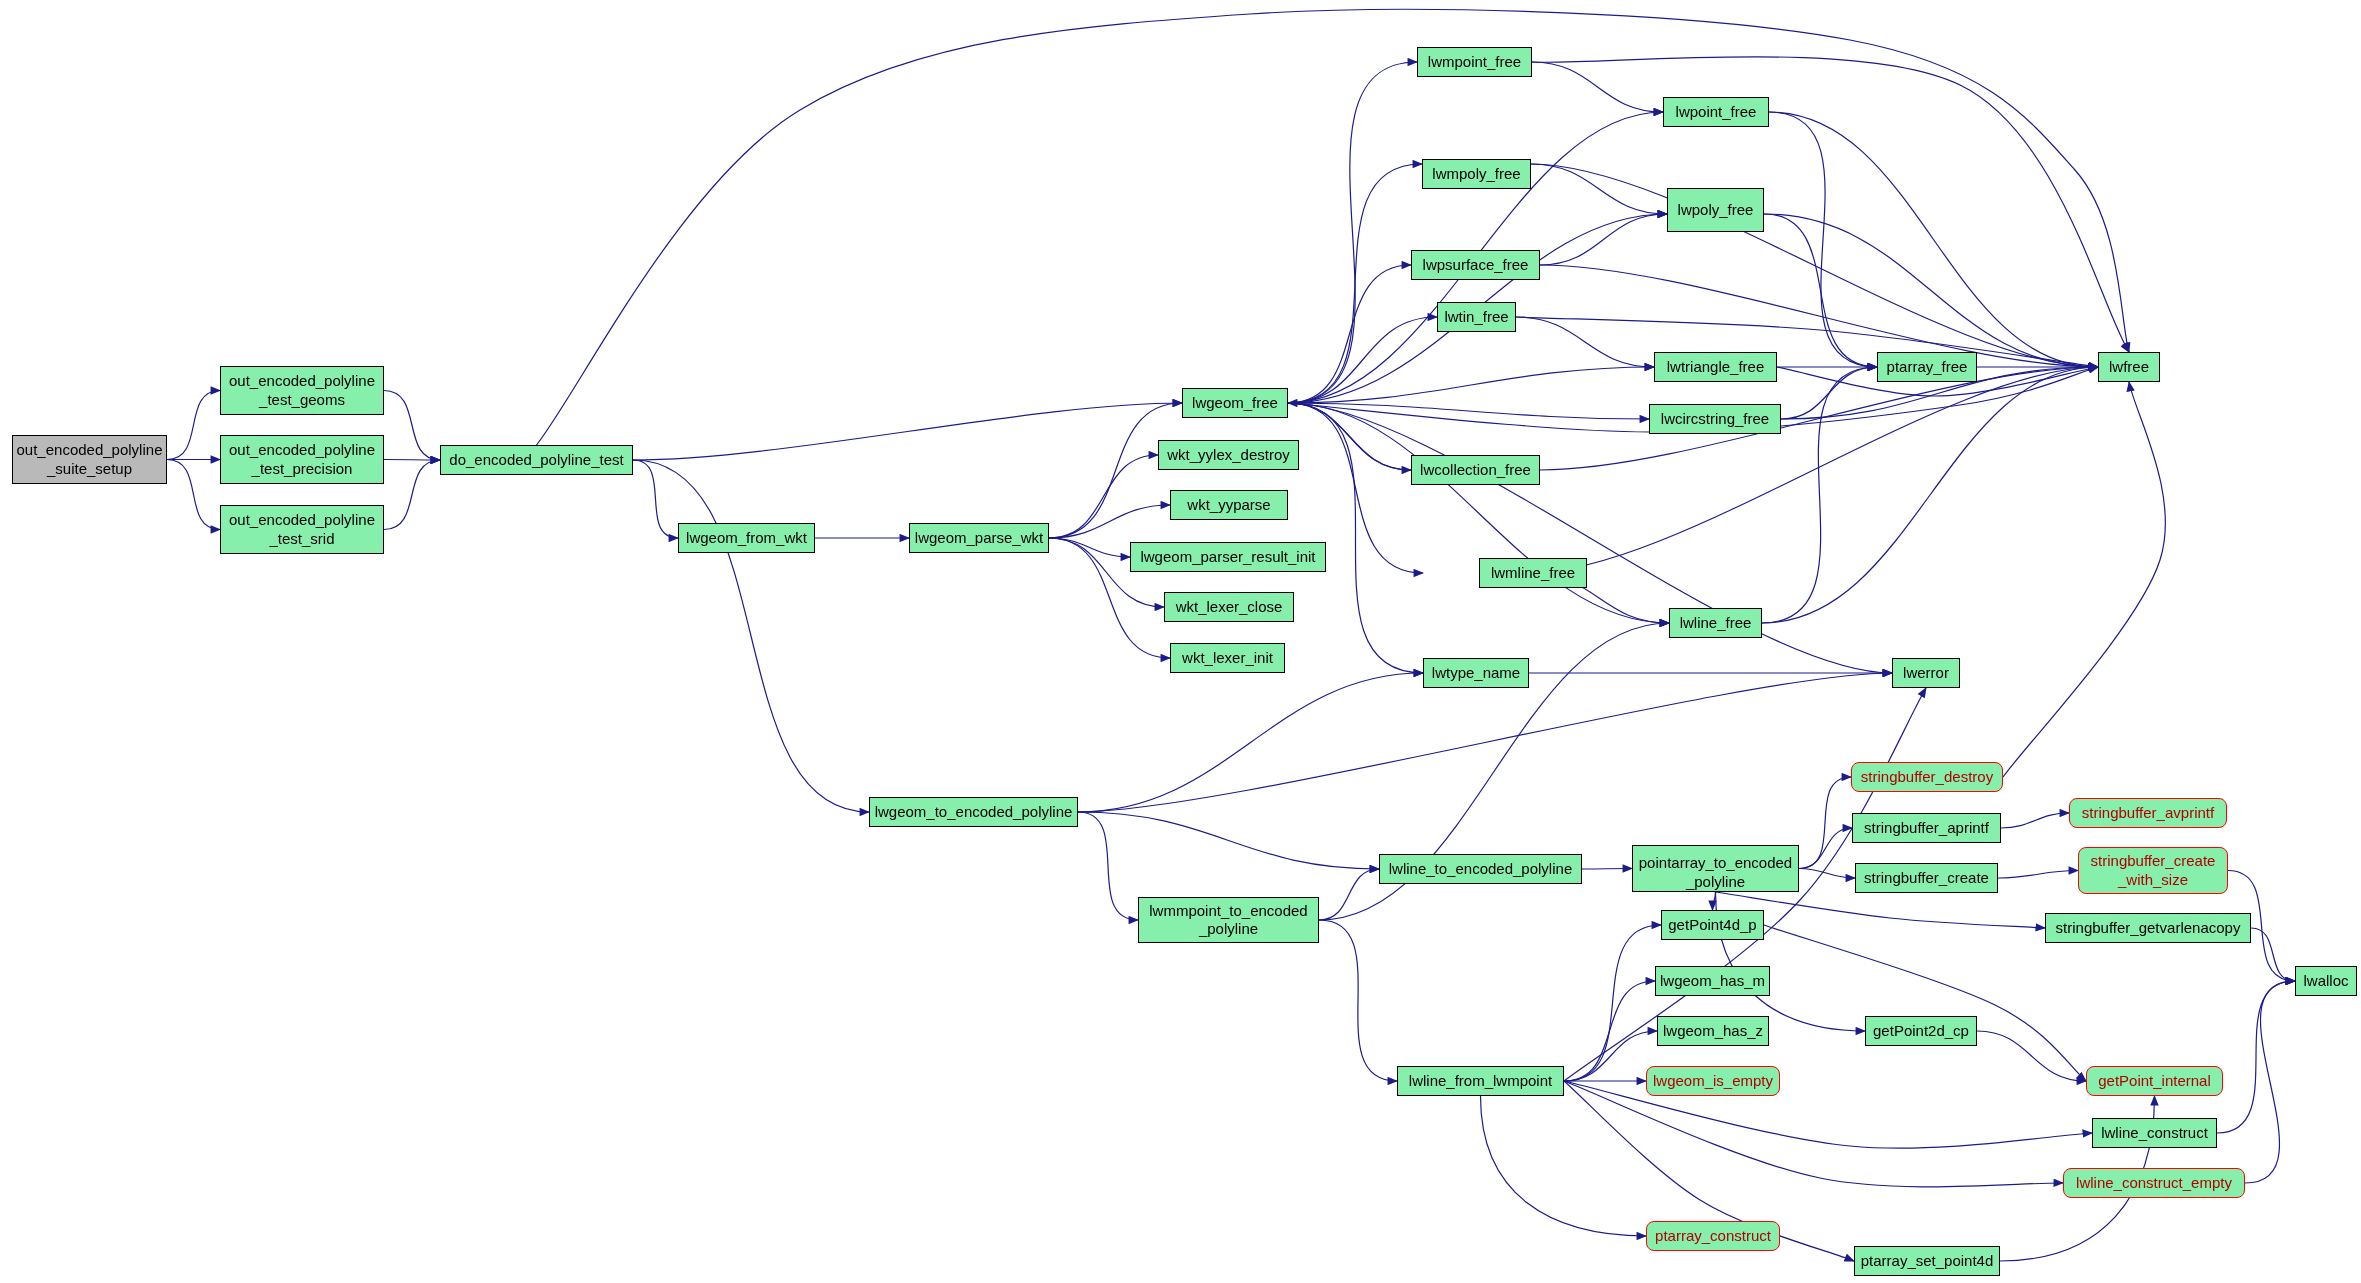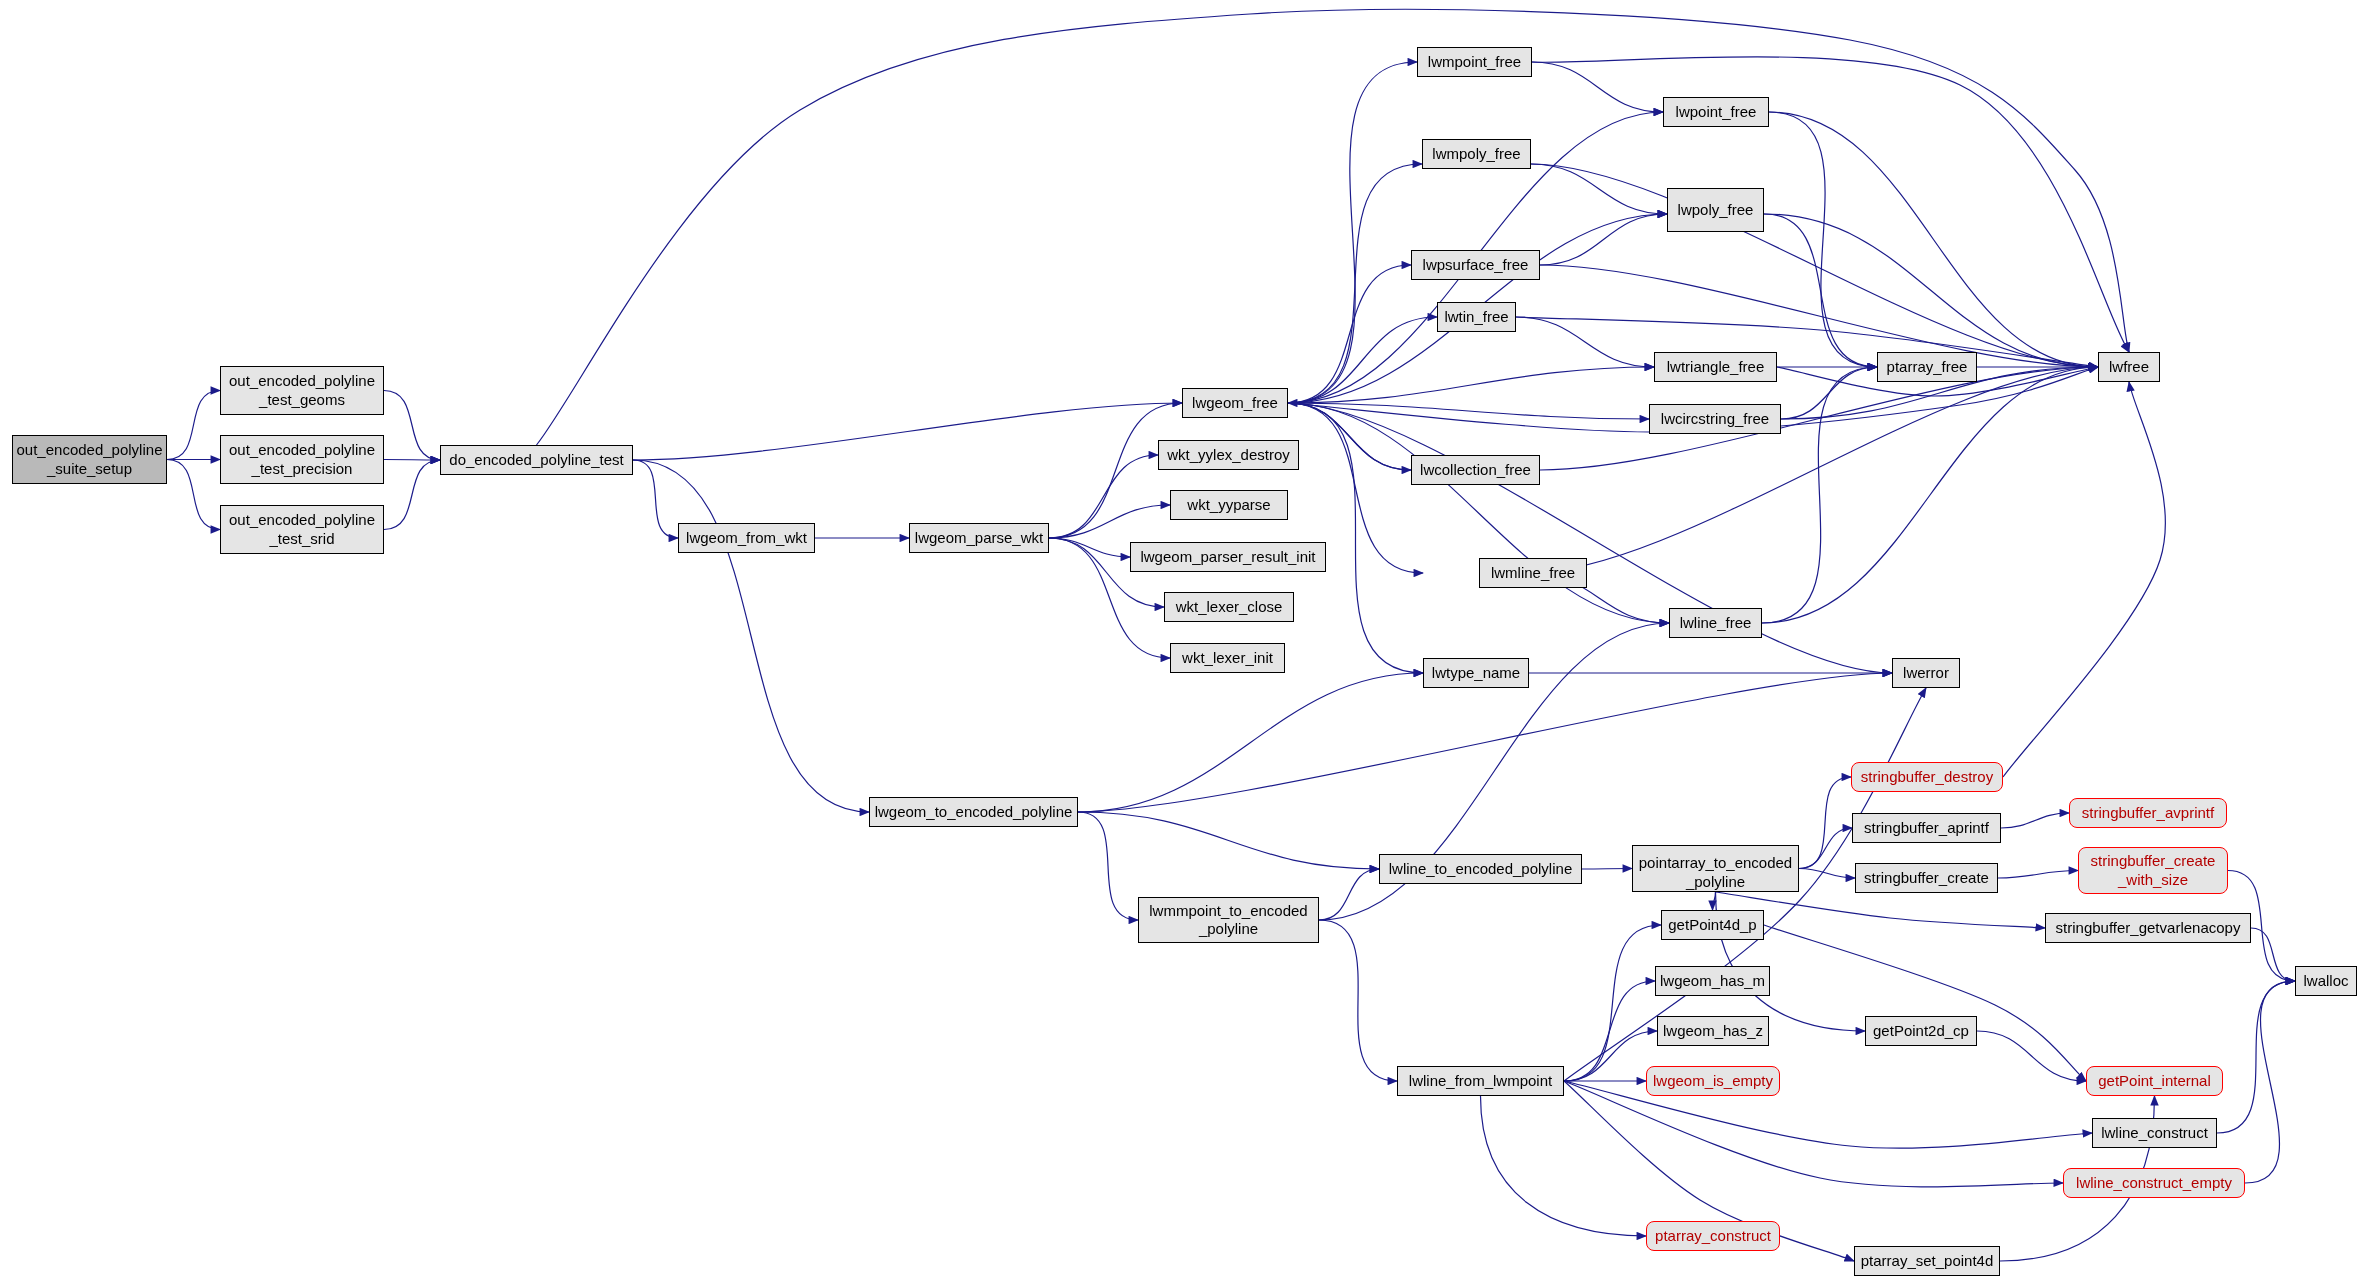--- a/index.html
+++ b/index.html
@@ -1,21 +1,21 @@
 <!DOCTYPE html>
 <html><head>
 <meta charset="utf-8">
 <style>
   html,body{margin:0;padding:0;background:#ffffff;}
   #graph{position:relative;font-family:"Liberation Sans",sans-serif;overflow:hidden;background:#ffffff;}
   #edge-layer{position:absolute;left:0;top:0;z-index:1;}
   .edge{fill:none;stroke:#1b1b8a;stroke-width:1.2;}
   .node{
     position:absolute;box-sizing:border-box;z-index:2;
-    border:1px solid #000000;background:#e5e5e5;color:#000000;
+    border:1px solid #000000;background:#86efac;color:#000000;
     display:flex;flex-direction:column;align-items:center;justify-content:center;
     font-size:15px;line-height:1.22;white-space:nowrap;cursor:pointer;
   }
   .node.red{border-color:#ff0000;color:#b40000;border-radius:8px;}
   .node.focus{background:#b9b9b9;}
 </style>
 </head>
 <body>
 
 <div id="graph" style="width: 2361px; height: 1283px;">
@@ -156,21 +156,21 @@
     </div>
     <div class="node" style="left: 1182px; top: 388px; width: 106px; height: 30px;">
       <span>lwgeom_free</span>
     </div>
     <div class="node" style="left: 1417px; top: 47px; width: 115px; height: 30px;">
       <span>lwmpoint_free</span>
     </div>
     <div class="node" style="left: 1663px; top: 97px; width: 106px; height: 30px;">
       <span>lwpoint_free</span>
     </div>
-    <div class="node" style="left: 1422px; top: 139px; width: 109px; height: 30px;">
+    <div class="node" style="left: 1422px; top: 159px; width: 109px; height: 30px;">
       <span>lwmpoly_free</span>
     </div>
     <div class="node" style="left: 1667px; top: 188px; width: 97px; height: 44px;">
       <span>lwpoly_free</span>
     </div>
     <div class="node" style="left: 1411px; top: 250px; width: 129px; height: 30px;">
       <span>lwpsurface_free</span>
     </div>
     <div class="node" style="left: 1437px; top: 302px; width: 79px; height: 30px;">
       <span>lwtin_free</span>

